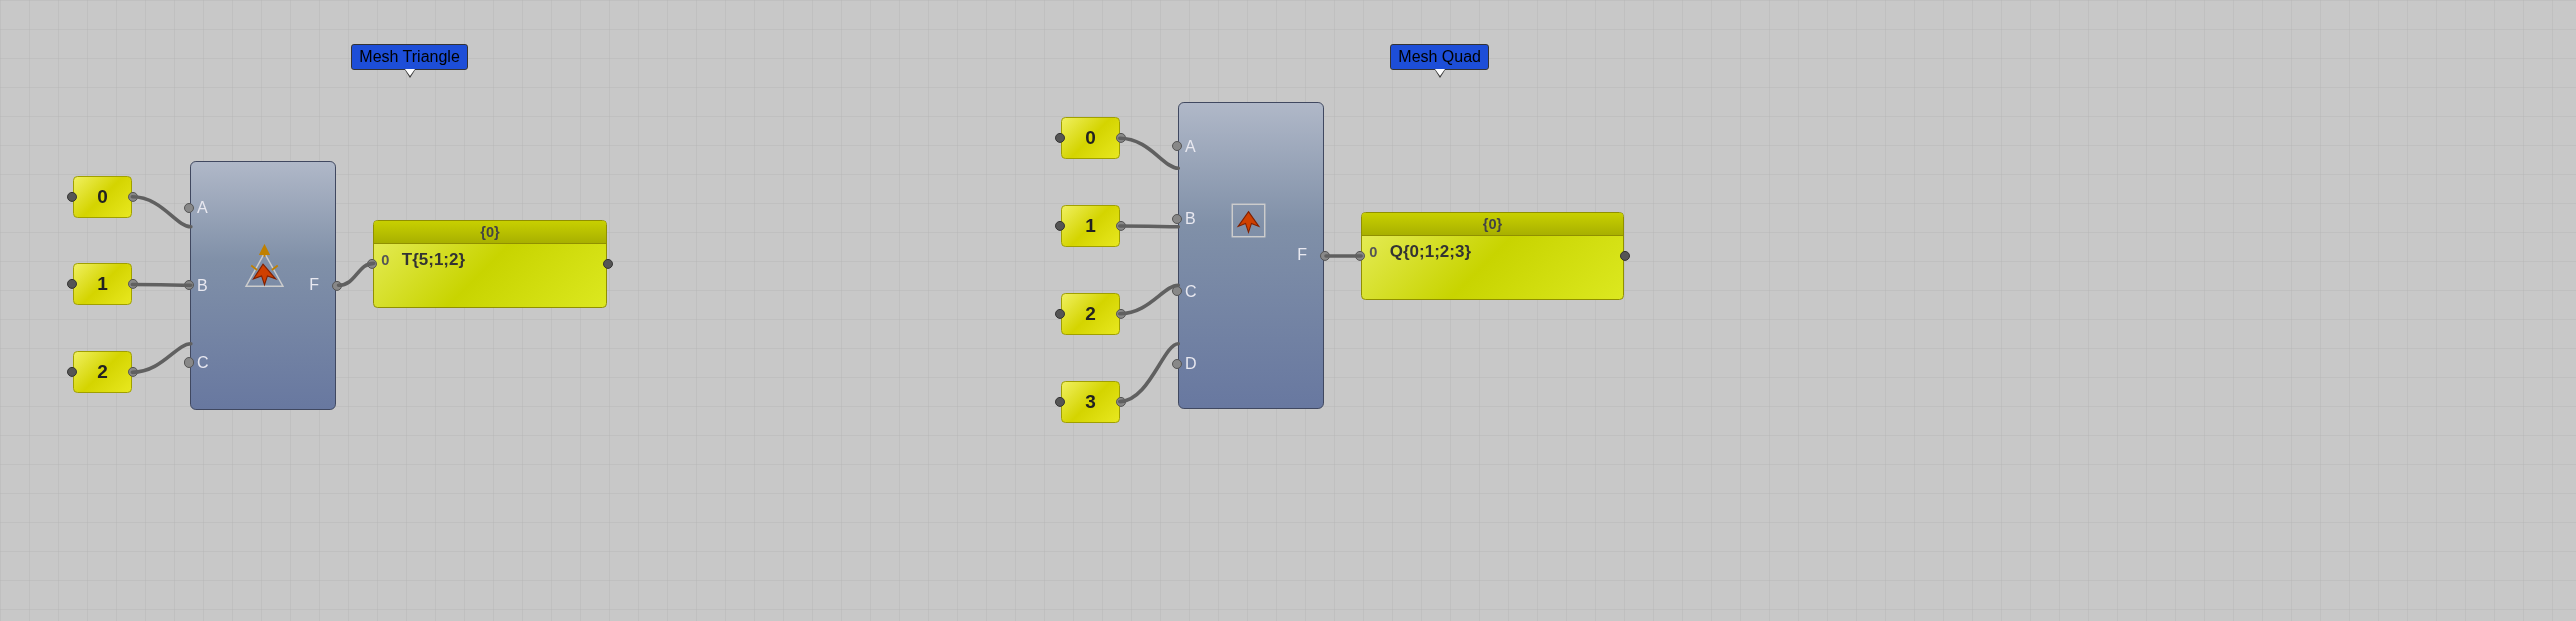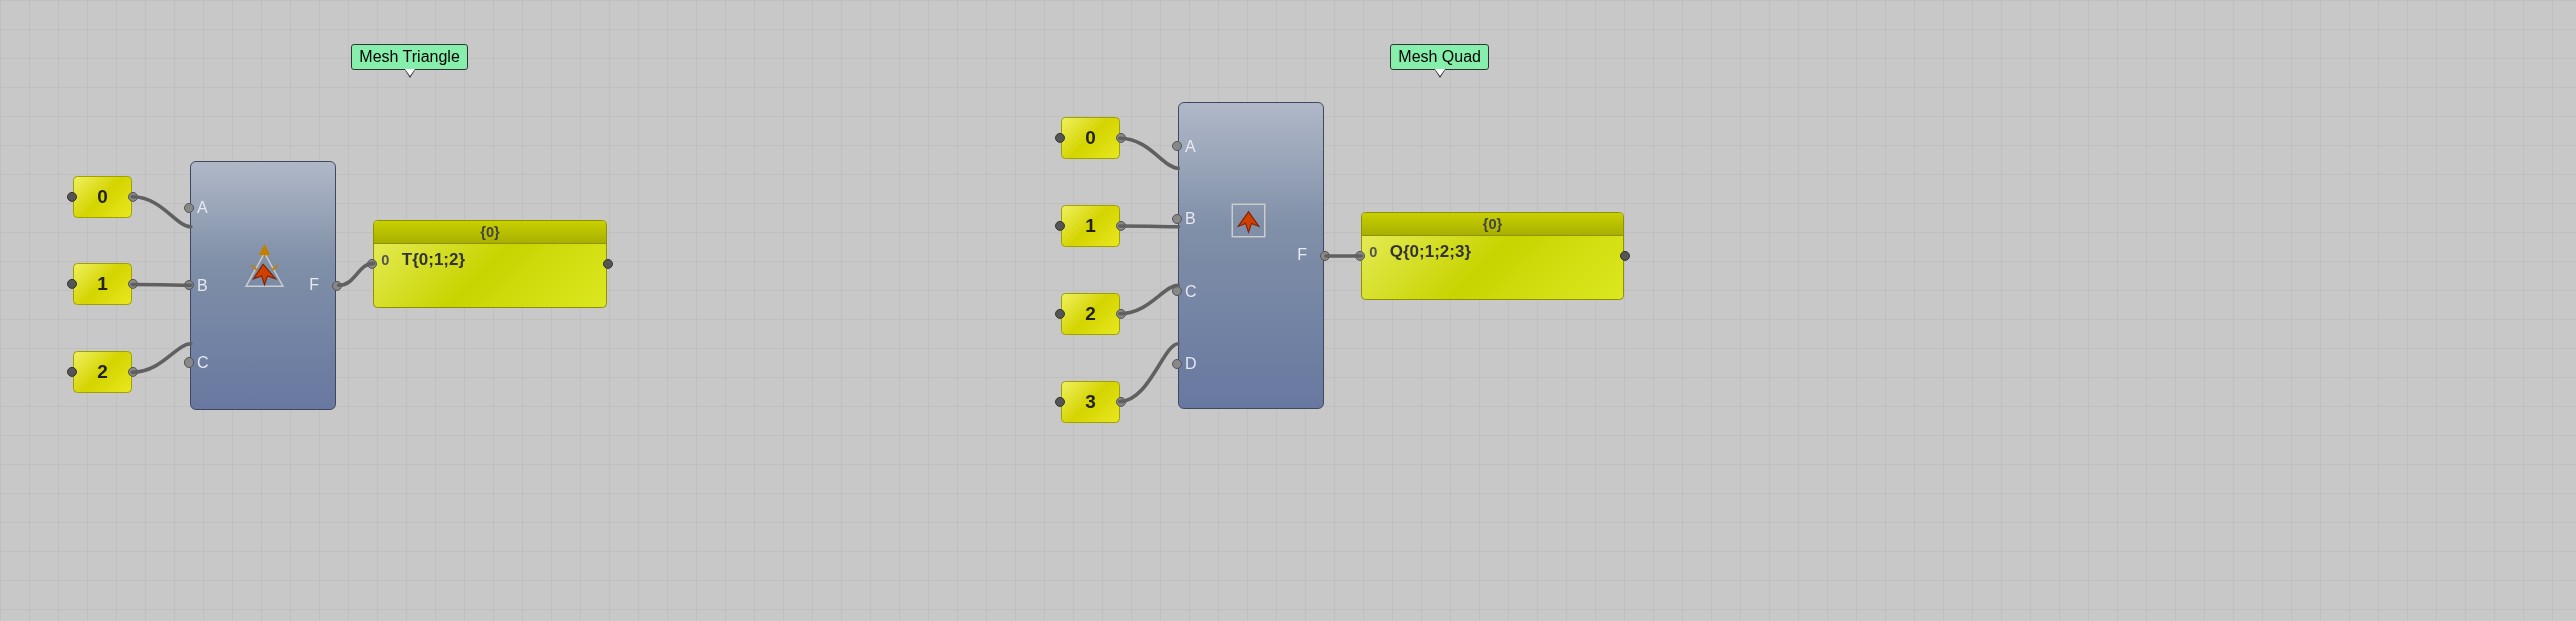--- a/index.html
+++ b/index.html
@@ -13,21 +13,21 @@
       width: 2576px;
       height: 621px;
       overflow: hidden;
       font-family: Arial, sans-serif;
       position: relative;
     }
 
     
     .tooltip-bubble {
       position: absolute;
-      background: #86efac;
+      background: #1d4ed8;
       border: 1.1px solid #333;
       border-radius: 2.9px;
       padding: 2.9px 7.3px;
       font-size: 16px;
       font-weight: 500;
       white-space: nowrap;
       z-index: 10;
     }
     .tooltip-bubble::after {
       content: '';
@@ -262,21 +262,21 @@
       <line x1="50" y1="38" x2="58" y2="32" stroke="#c08000" stroke-width="2.5"></line>
       <line x1="30" y1="38" x2="22" y2="32" stroke="#c08000" stroke-width="2.5"></line>
     </svg>
   </div>
 </div>
 
 <div class="output-node" style="left: 373px; top: 220px; width: 234px; height: 88px;">
   <div class="output-header">{0}</div>
   <div class="output-row">
     <span class="row-index">0</span>
-    <span>T{0;1;2}</span>
+    <span>T{5;1;2}</span>
   </div>
   <div class="output-left-connector"></div>
   <div class="output-right-connector"></div>
 </div>
 
 <div class="tooltip-bubble" style="left: 1390px; top: 44px;">Mesh Quad</div>
 
 <div class="input-node" style="left: 1061px; top: 117px;">
   <div class="connector-left"></div>
   <span>0</span>

